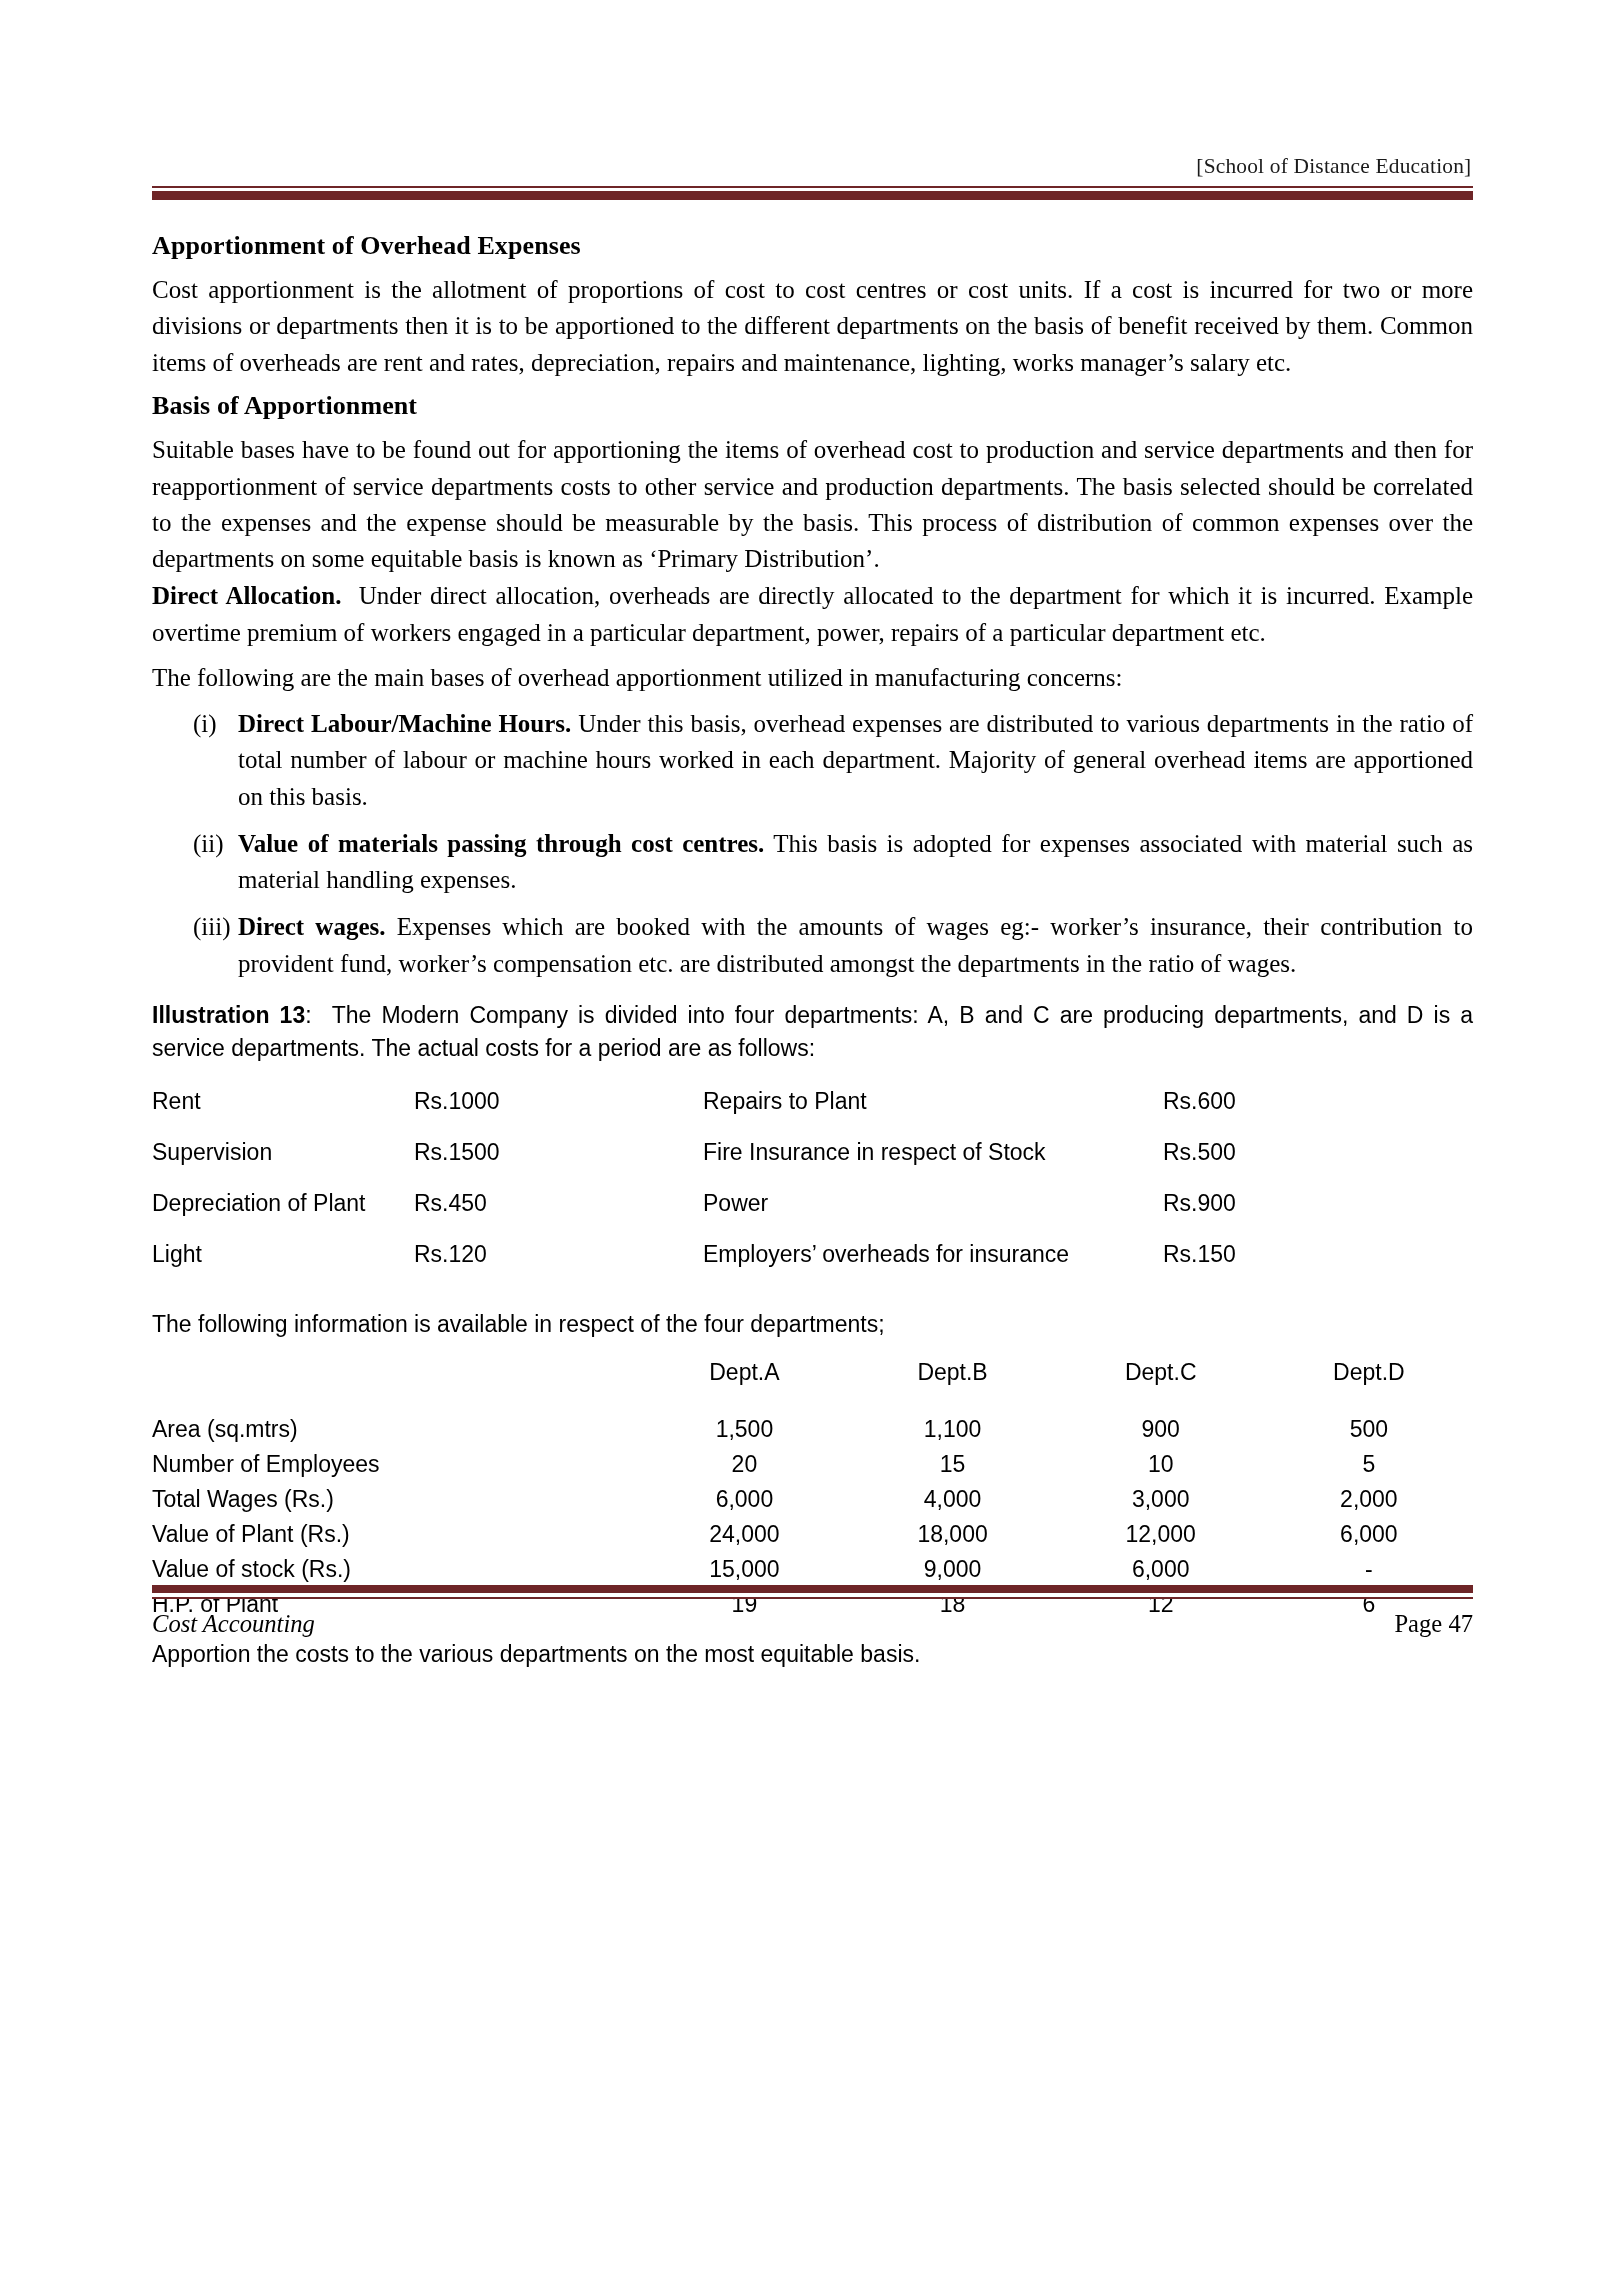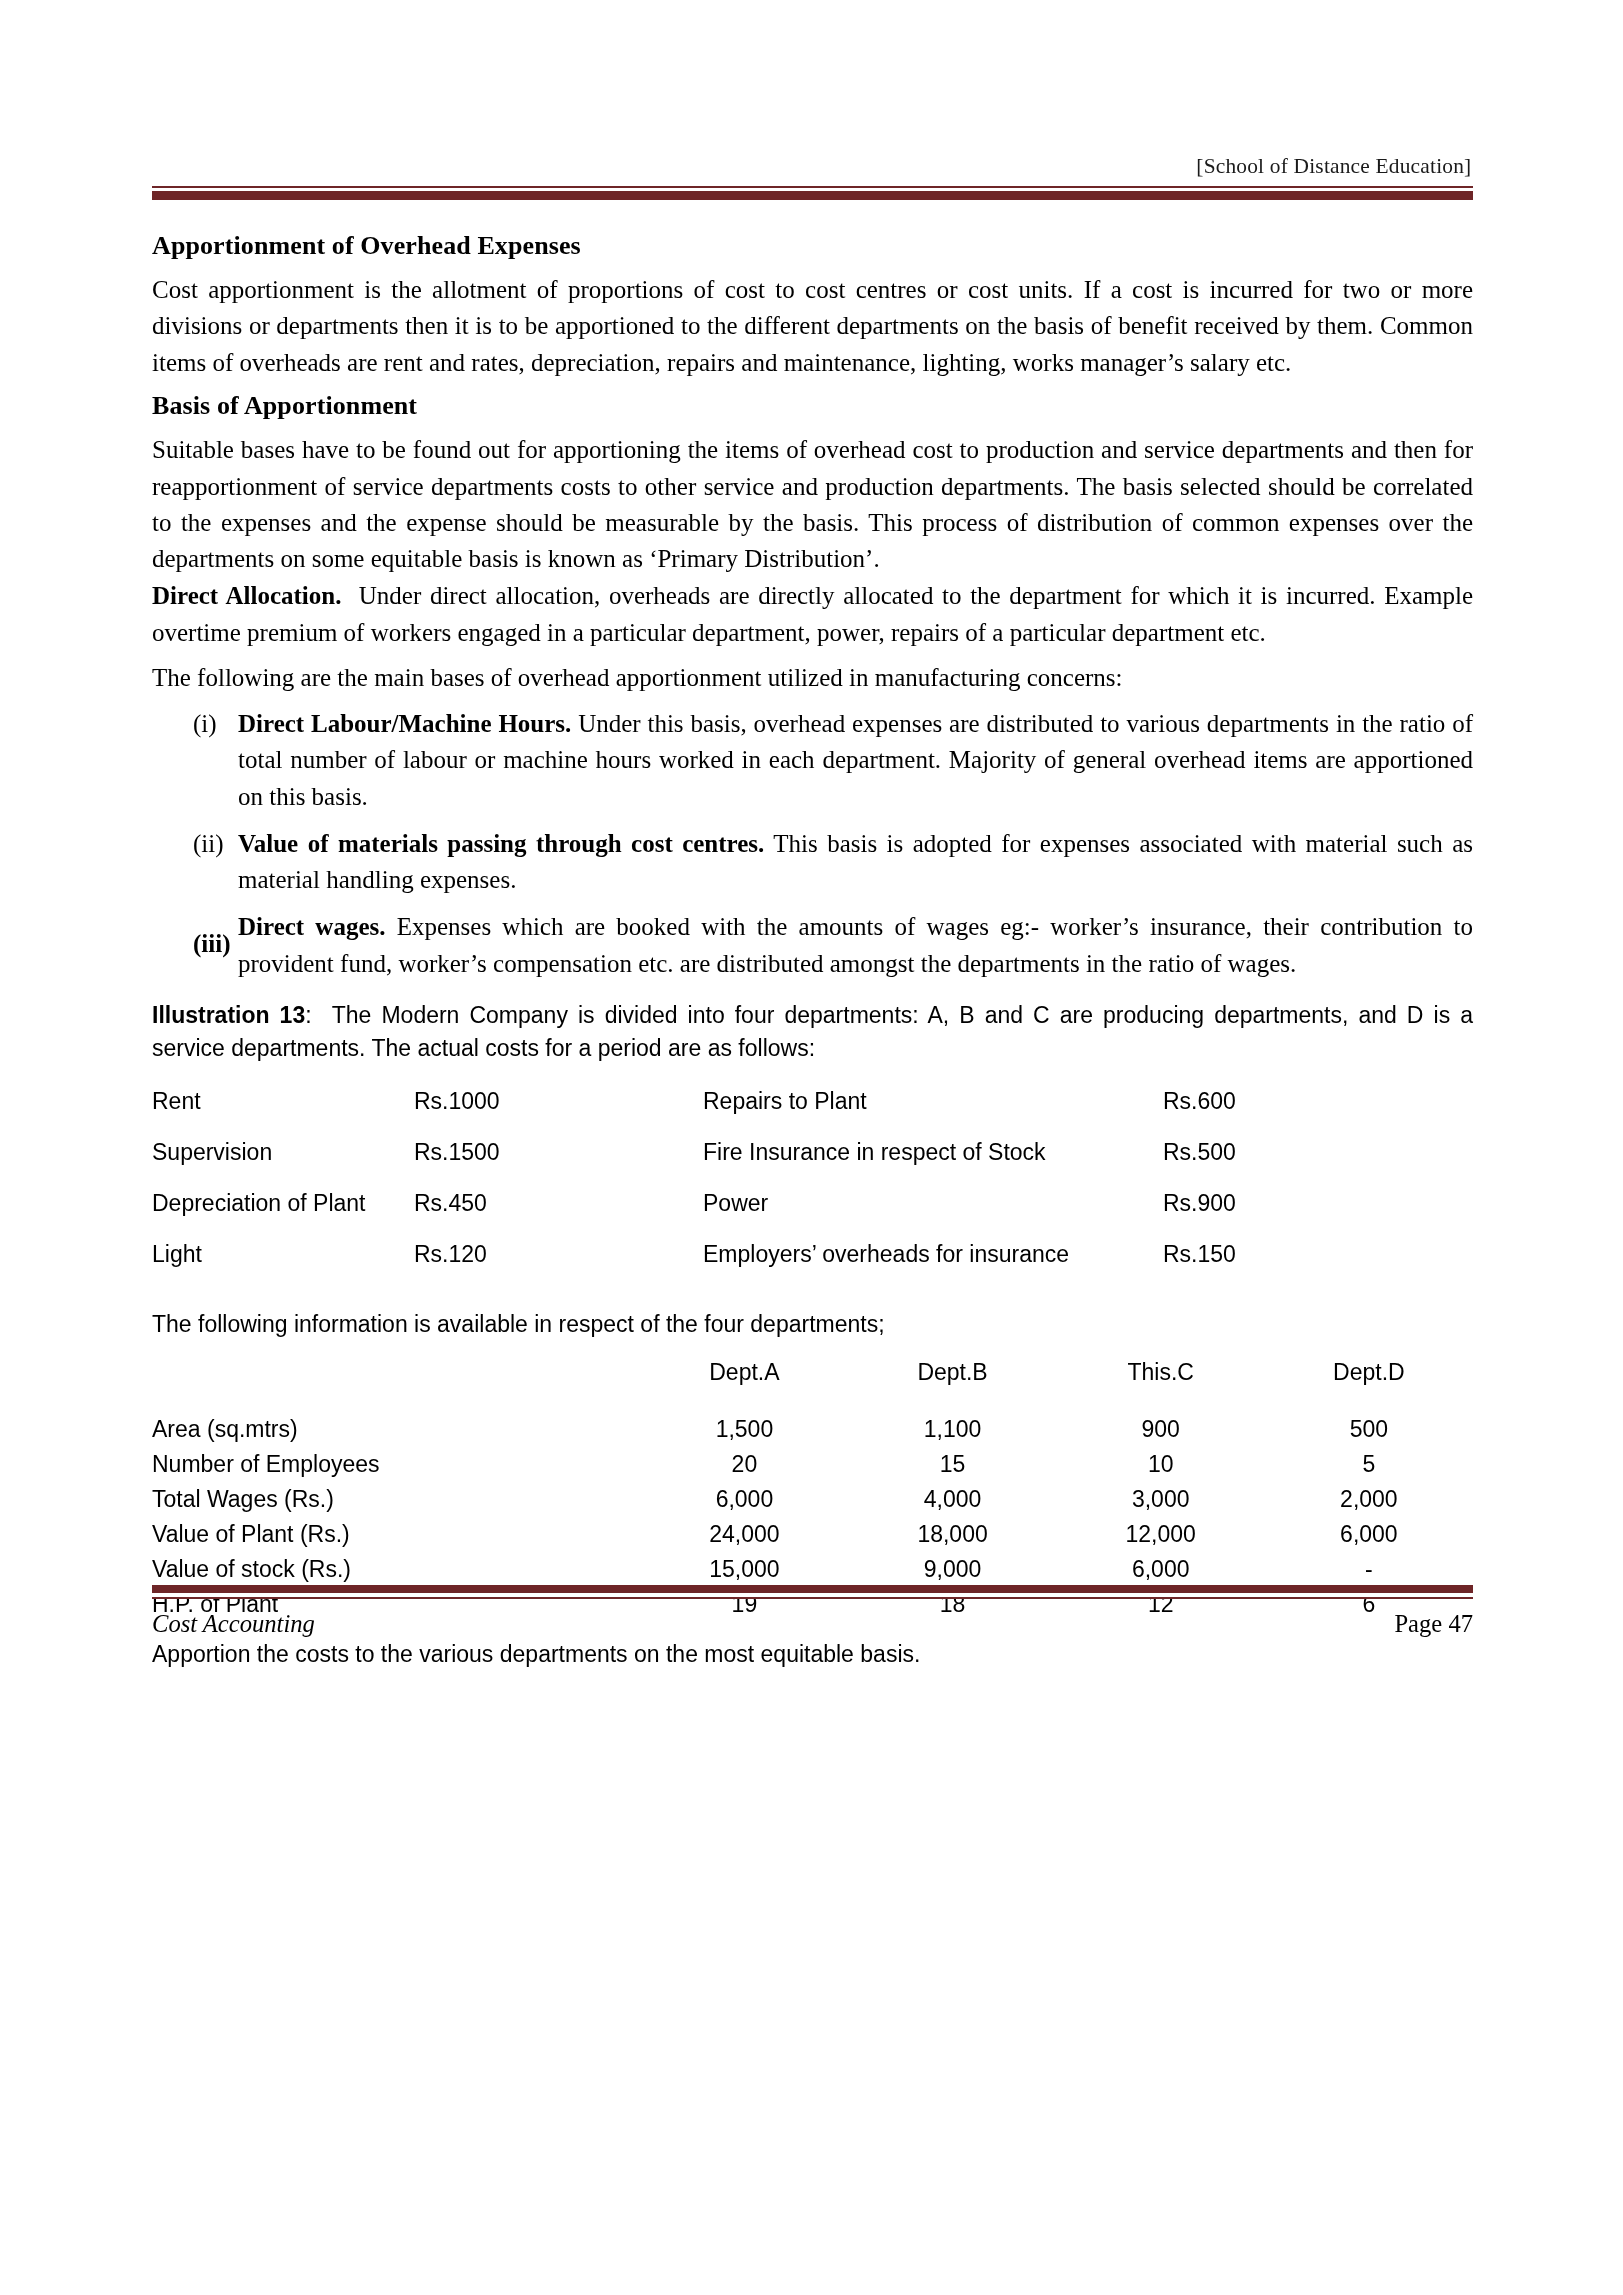--- a/index.html
+++ b/index.html
@@ -94,21 +94,21 @@
   .roman-marker {
     font-family: "Liberation Serif", serif;
     font-size: 25px;
     line-height: 1.45;
     width: 86px;
     flex: 0 0 86px;
     text-align: left;
     padding-left: 41px;
     box-sizing: border-box;
   }
-  .roman-marker.bold { font-weight: bold; margin-top: 17px; }
+  .roman-marker.bold { font-weight: normal; }
   .roman-body {
     font-family: "Liberation Serif", serif;
     font-size: 25px;
     line-height: 1.45;
     text-align: justify;
     flex: 1 1 auto;
   }
   p.illus {
     font-family: "Liberation Sans", sans-serif;
     font-size: 23px;
@@ -291,21 +291,21 @@
     </table>
 
     <p class="illus-note">The following information is available in respect of the four departments;</p>
 
     <table class="dept-table">
       <thead>
         <tr>
           <th class="blank"></th>
           <th class="d-head">Dept.A</th>
           <th class="d-head">Dept.B</th>
-          <th class="d-head">This.C</th>
+          <th class="d-head">Dept.C</th>
           <th class="d-head">Dept.D</th>
         </tr>
       </thead>
       <tbody>
         <tr>
           <td class="d-row-label">Area (sq.mtrs)</td>
           <td class="d-val">1,500</td>
           <td class="d-val">1,100</td>
           <td class="d-val">900</td>
           <td class="d-val">500</td>

